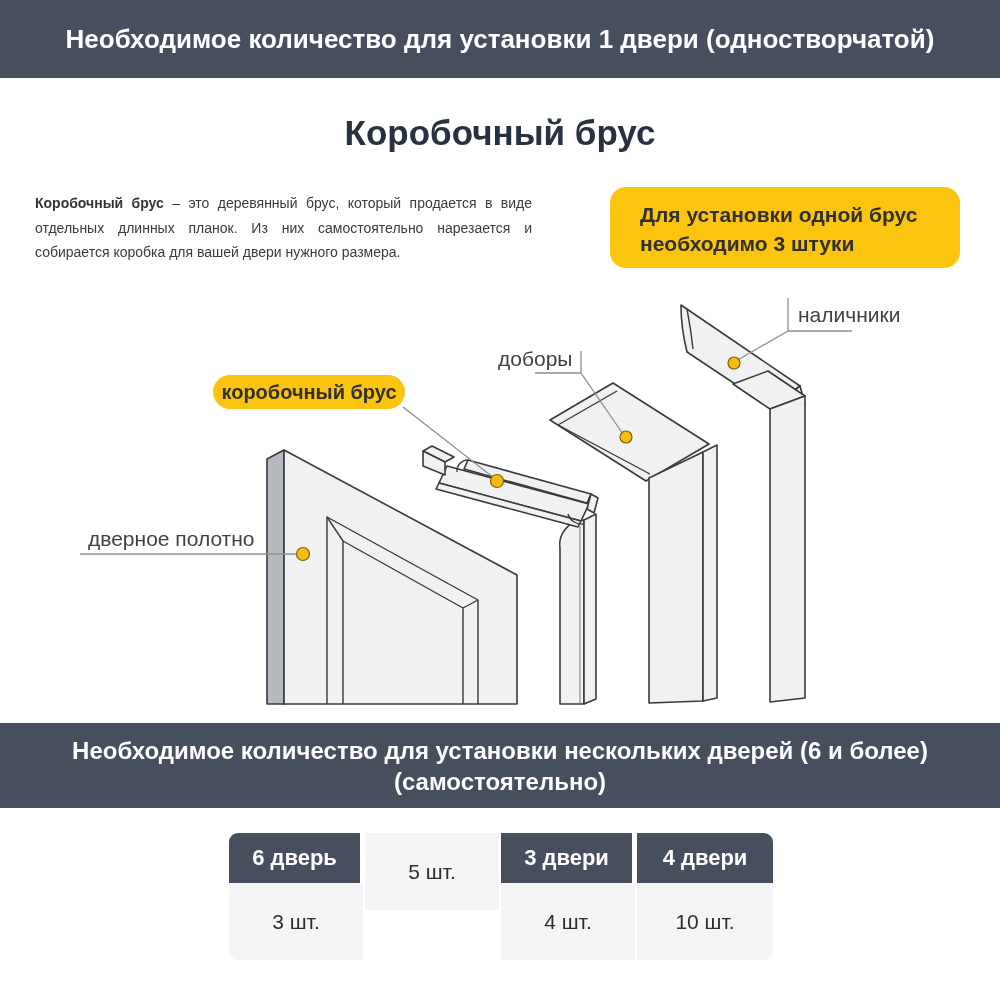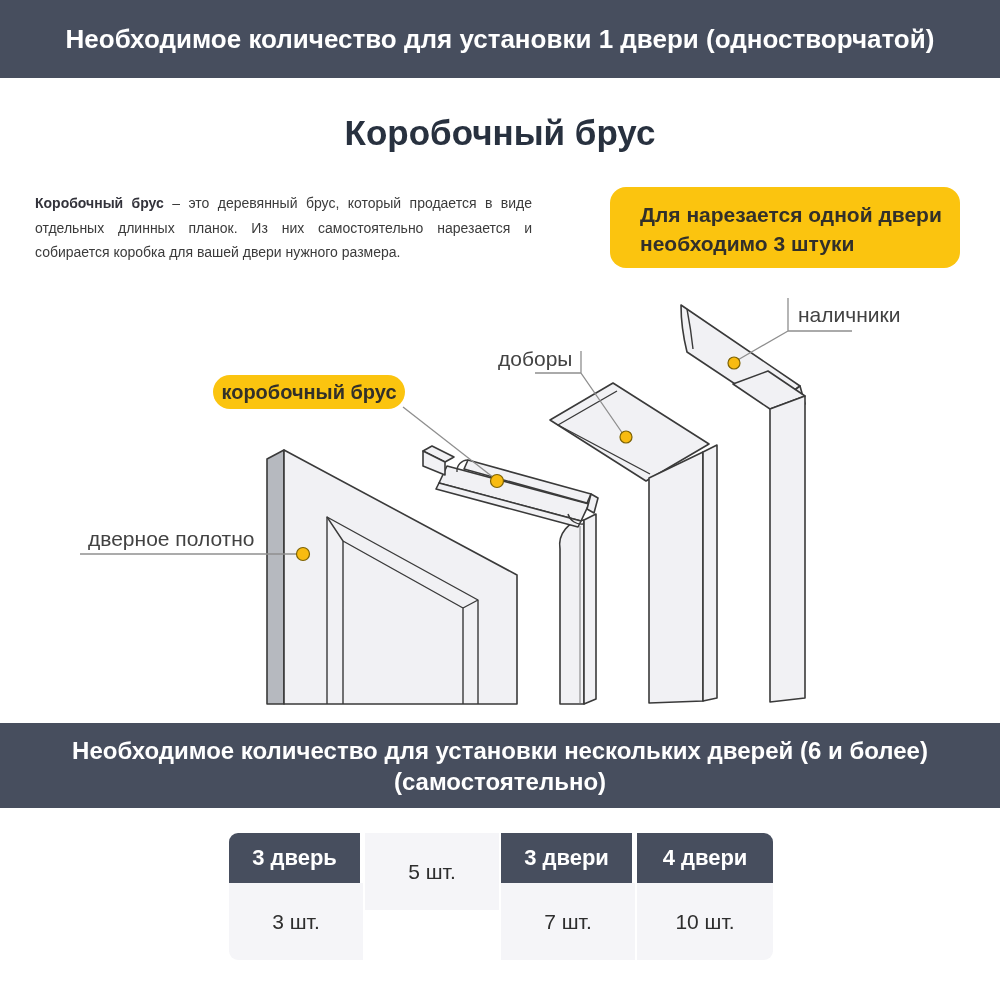--- a/index.html
+++ b/index.html
@@ -62,21 +62,21 @@
 
 <div id="banner-top" class="banner">
   <span>Необходимое количество для установки 1 двери (одностворчатой)</span>
 </div>
 
 <h1 id="page-title">Коробочный брус</h1>
 
 <p id="description"><b>Коробочный брус</b><span> – это деревянный брус, который продается в виде отдельных длинных планок. Из них самостоятельно нарезается и собирается коробка для вашей двери нужного размера.</span></p>
 
 <div id="quantity-badge">
-  <div>Для нарезается одной двери</div>
+  <div>Для установки одной брус</div>
   <div>необходимо 3 штуки</div>
 </div>
 
 <svg id="diagram" viewBox="0 282 1000 435">
 
   <g>
     <polygon class="edge" points="267,459 284,450 284,704 267,704"></polygon>
     <polygon class="part" points="284,450 517,575 517,704 284,704"></polygon>
     <path class="pline" d="M327,704 L327,517 L478,600 L478,704"></path>
     <path class="pline" d="M343,704 L343,541 L463,608 L463,704"></path>
@@ -145,27 +145,27 @@
   </g>
 </svg>
 
 <div id="banner-bottom" class="banner">
   <div>Необходимое количество для установки нескольких дверей (6 и более)</div>
   <div>(самостоятельно)</div>
 </div>
 
 <div id="quantity-table">
   <div class="tcol">
-    <div class="th">3 дверь</div>
+    <div class="th">6 дверь</div>
     <div class="td">3 шт.</div>
   </div>
   <div class="tcol">
     <div class="td">5 шт.</div>
   </div>
   <div class="tcol">
     <div class="th">3 двери</div>
-    <div class="td">7 шт.</div>
+    <div class="td">4 шт.</div>
   </div>
   <div class="tcol">
     <div class="th">4 двери</div>
     <div class="td">10 шт.</div>
   </div>
 </div>
 
 </body></html>

